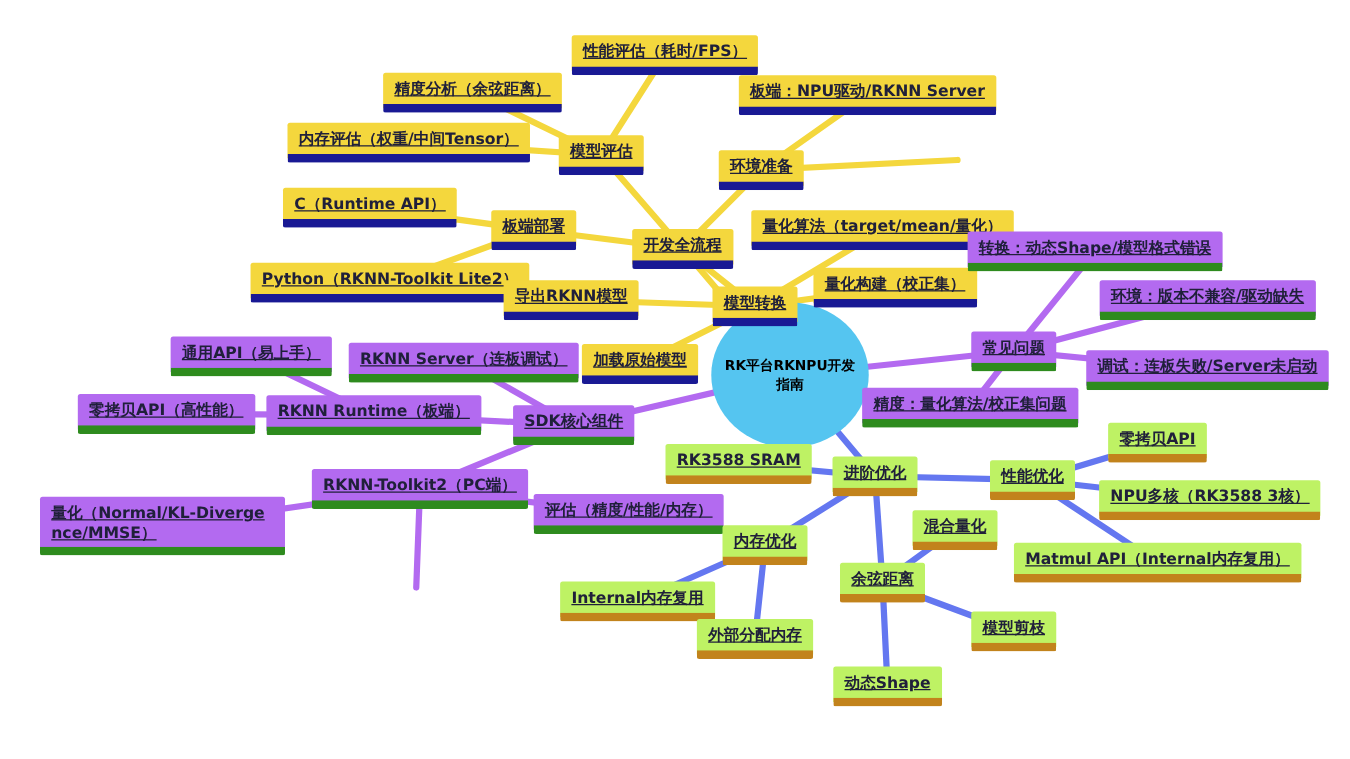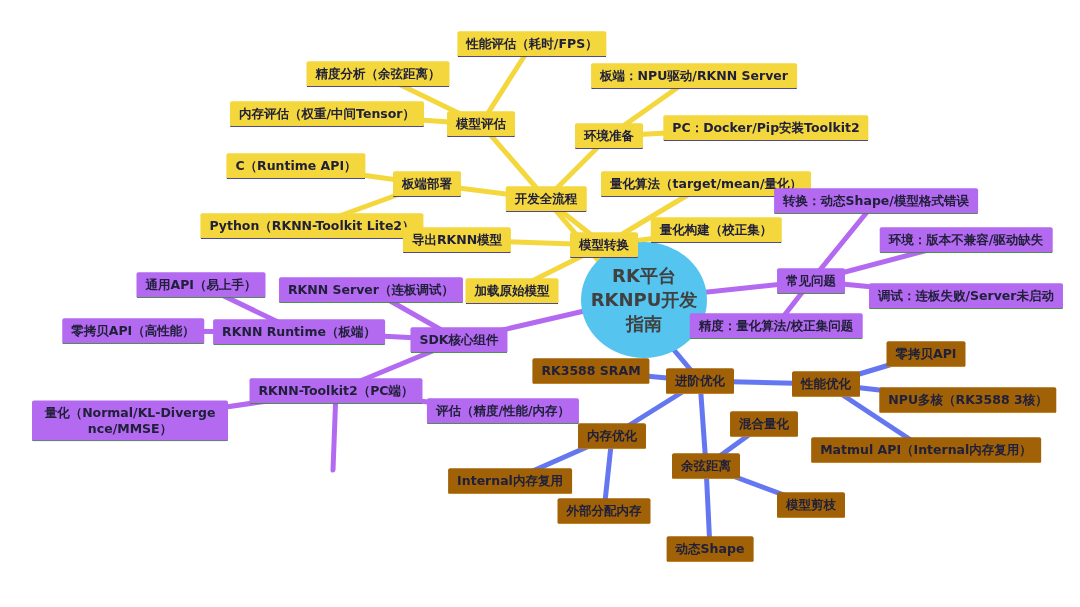--- a/index.html
+++ b/index.html
@@ -15,50 +15,50 @@
   .ep line { stroke: #b36af0; stroke-width: 5; stroke-linecap: round; }
   .eb line { stroke: #6477f0; stroke-width: 5; stroke-linecap: round; }
   .node {
     position: absolute;
     transform: translate(-50%, -50%);
     padding: 5px 9px 4px 9px;
     font-size: 12.5px;
     font-weight: bold;
     color: #20203a;
     white-space: nowrap;
-    text-align: center;
+    text-align: left;
     border-radius: 2px;
-    border-bottom: 1px solid #7f1d1d;
+    border-bottom: 7px solid #7f1d1d;
     line-height: 1.25;
     cursor: pointer;
+    text-decoration: underline;
   }
   .yellow { background: #f4d73d; border-bottom-color: #191994; }
   .purple { background: #b36af0; border-bottom-color: #2e8b1e; }
-  .blue   { background: #a16207; border-bottom-color: #c2831c; }
+  .blue   { background: #bef264; border-bottom-color: #c2831c; }
   .wrap   { white-space: normal; word-break: break-all; }
   .w180 { width: 178px; }
   .w190 { width: 188px; }
   .center-node {
     position: absolute;
     left: 632px; top: 300px;
     width: 126px; height: 116px;
     transform: translate(-50%, -50%);
     background: #55c5f0;
     border-radius: 50%;
     display: flex;
     align-items: center;
     justify-content: center;
-    font-size: 18px;
+    font-size: 11px;
     font-weight: bold;
-    color: #404040;
+    color: #000000;
     text-align: center;
     padding: 6px;
     box-sizing: border-box;
     cursor: pointer;
-    margin-left: 12px;
   }
 </style>
 </head>
 <body>
 
 <div class="canvas">
 
   <svg class="edges" width="1080" height="607">
     <g class="ey">
       <line x1="632" y1="300" x2="546" y2="199"></line>
@@ -114,21 +114,20 @@
   <div class="center-node">
     <span>RK平台RKNPU开发指南</span>
   </div>
 
   <div class="node yellow" style="left:532px;top:44px">性能评估（耗时/FPS）</div>
   <div class="node yellow" style="left:694px;top:76px">板端：NPU驱动/RKNN Server</div>
   <div class="node yellow" style="left:378px;top:74px">精度分析（余弦距离）</div>
   <div class="node yellow" style="left:327px;top:114px">内存评估（权重/中间Tensor）</div>
   <div class="node yellow" style="left:481px;top:124px">模型评估</div>
   <div class="node yellow" style="left:609px;top:136px">环境准备</div>
-  <div class="node yellow" style="left:766px;top:128px">PC：Docker/Pip安装Toolkit2</div>
   <div class="node yellow" style="left:296px;top:166px">C（Runtime API）</div>
   <div class="node yellow" style="left:427px;top:184px">板端部署</div>
   <div class="node yellow" style="left:546px;top:199px">开发全流程</div>
   <div class="node yellow" style="left:706px;top:184px">量化算法（target/mean/量化）</div>
   <div class="node yellow" style="left:312px;top:226px">Python（RKNN-Toolkit Lite2）</div>
   <div class="node yellow" style="left:457px;top:240px">导出RKNN模型</div>
   <div class="node yellow" style="left:604px;top:245px">模型转换</div>
   <div class="node yellow" style="left:716px;top:230px">量化构建（校正集）</div>
   <div class="node yellow" style="left:512px;top:291px">加载原始模型</div>
 

